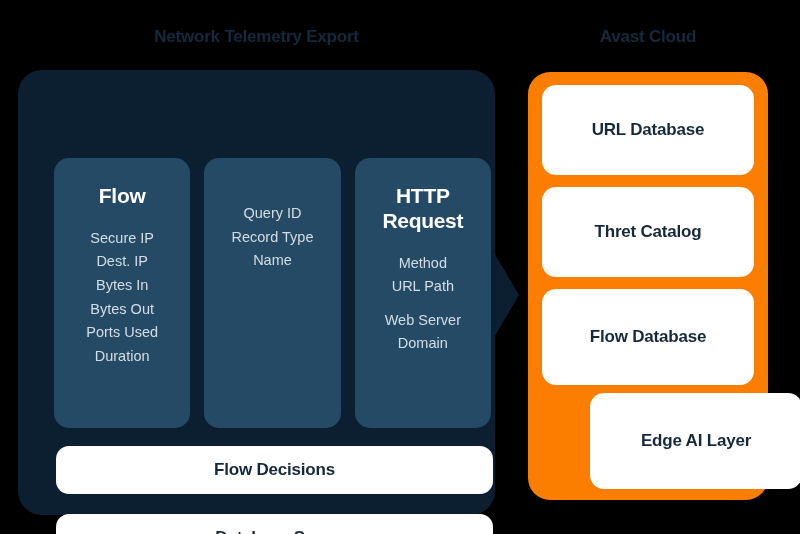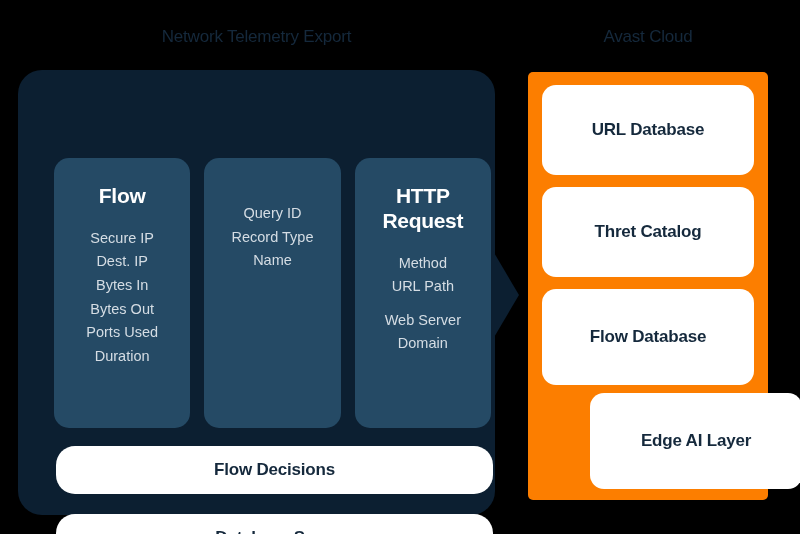--- a/index.html
+++ b/index.html
@@ -19,21 +19,21 @@
     position: absolute;
     left: 0; top: 0;
     width: 800px;
     height: 534px;
     background: #000000;
   }
 
   
   .section-title {
     position: absolute;
-    font-weight: normal;
+    font-weight: bold;
     font-size: 17px;
     letter-spacing: -0.2px;
     color: #15293c;
     text-align: center;
     white-space: nowrap;
   }
   #title-left  { left: 18px;  top: 27px; width: 477px; }
   #title-right { left: 528px; top: 27px; width: 240px; }
 
   
@@ -94,41 +94,41 @@
   }
   .proto-fields .spacer { height: 10px; }
 
   
   .wide-bar {
     position: absolute;
     left: 38px;
     width: 437px;
     height: 48px;
     background: #ffffff;
-    border-radius: 19px;
+    border-radius: 13px;
     display: flex;
     align-items: center;
     justify-content: center;
     font-size: 17px;
     font-weight: bold;
     color: #15293c;
     letter-spacing: -0.2px;
   }
   #bar-flow-decisions { top: 376px; }
   #bar-database-sync  { top: 444px; }
 
   
   #cloud-panel {
     position: absolute;
     left: 528px;
     top: 72px;
     width: 240px;
     height: 428px;
     background: #fc7e00;
-    border-radius: 5px;
+    border-radius: 22px;
   }
   .cloud-card {
     position: absolute;
     left: 14px;
     width: 212px;
     background: #ffffff;
     border-radius: 14px;
     display: flex;
     align-items: center;
     justify-content: center;

